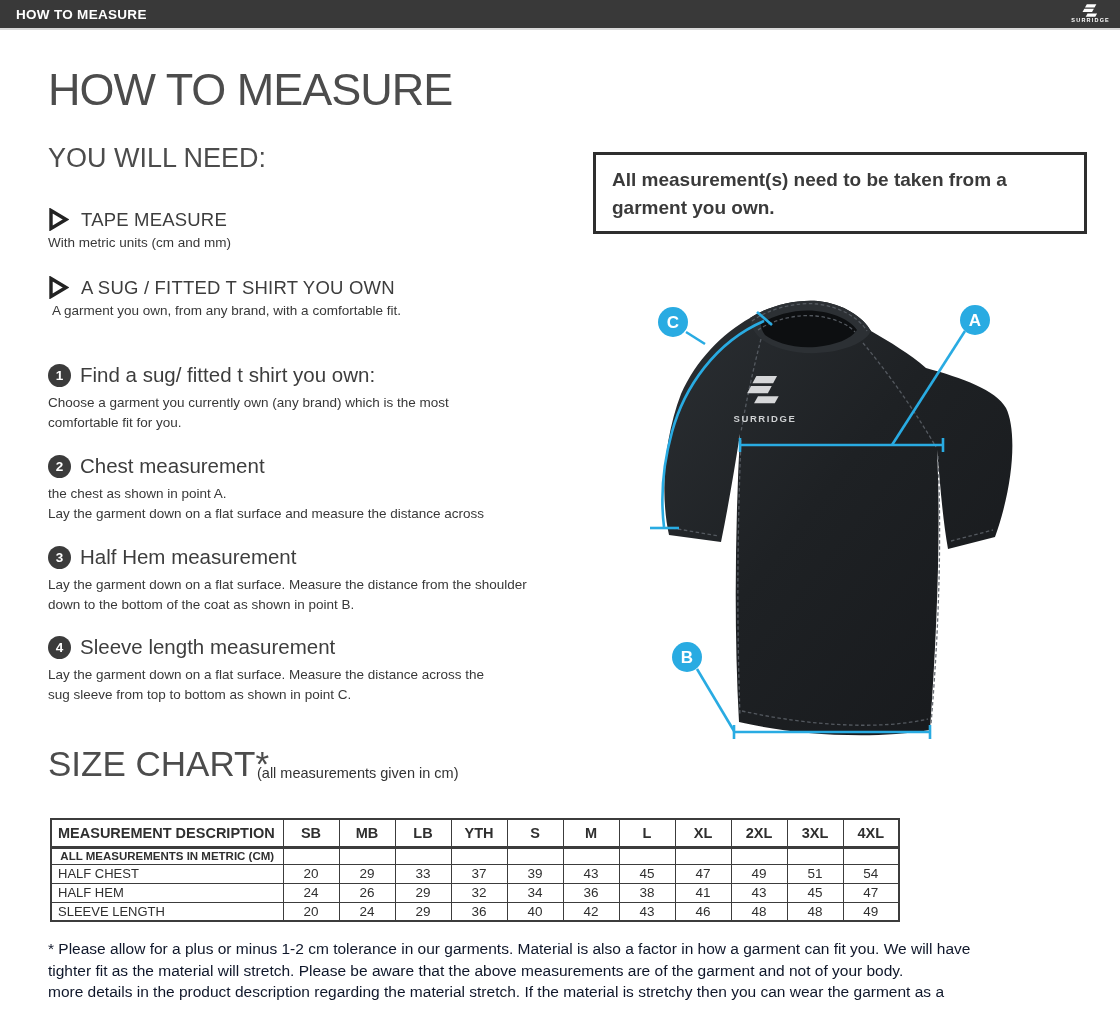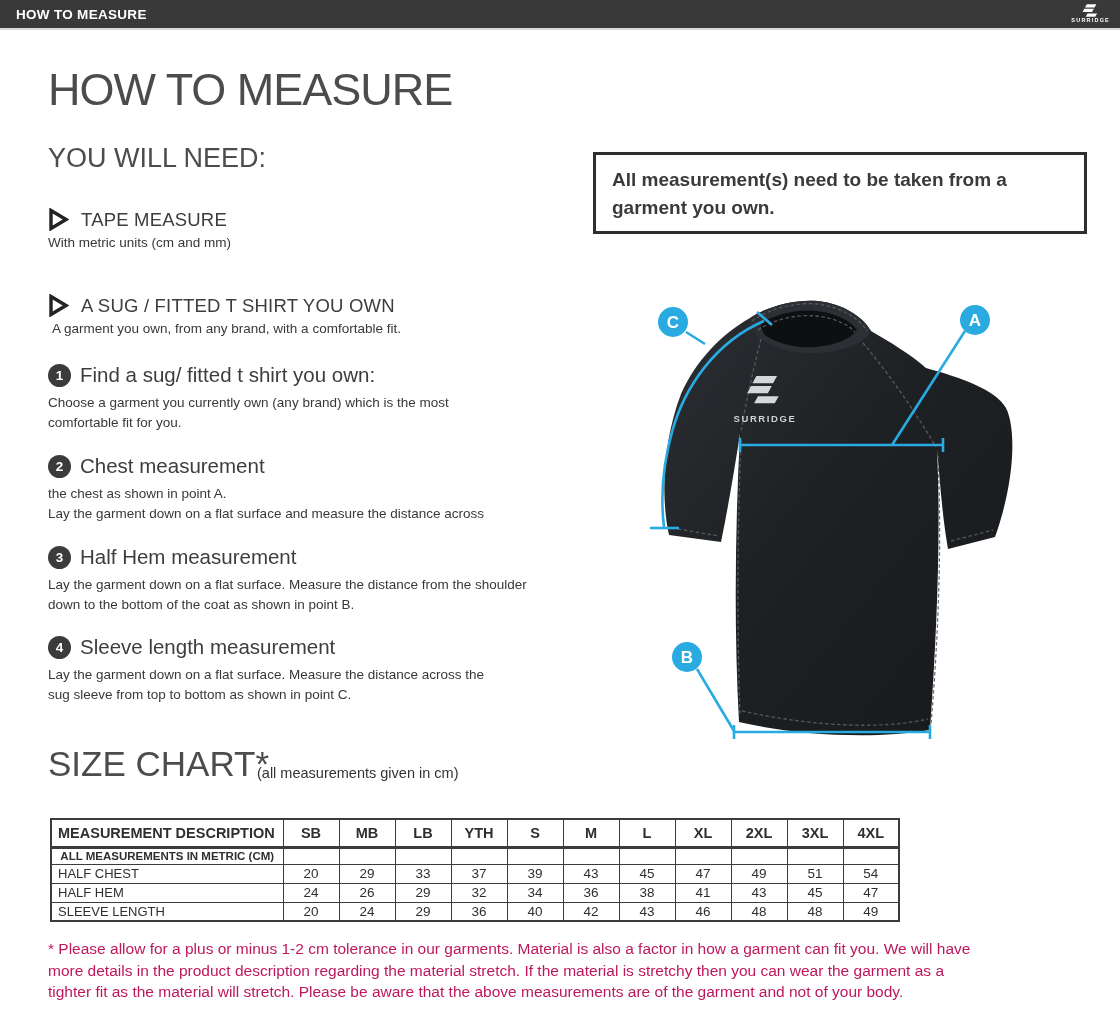--- a/index.html
+++ b/index.html
@@ -50,21 +50,21 @@
   .col-desc{width:232px;}
   .col-size{width:56px;}
   .size-table thead th{height:28px;font-size:14.5px;font-weight:bold;border-bottom:3px solid #3c3c3c;}
   .size-table thead th:first-child{text-align:left;margin-left:20px;}
   .row-note td{height:17px;font-size:11.5px;font-weight:bold;text-align:center;}
   .row-data td{height:19px;font-size:13.5px;text-align:center;}
   .row-data td:first-child{text-align:left;font-size:13px;}
 
   
   .footnote{position:absolute;left:48px;top:938px;width:1050px;font-size:15.5px;
-            line-height:1.4;color:#be185d;}
+            line-height:1.4;color:#0f172a;}
   .footnote div{white-space:nowrap;}
 </style>
 </head>
 <body>
 
 <div class="canvas">
 
   <div class="topbar">
     <span class="topbar-title">HOW TO MEASURE</span>
     <span class="brandmark">
@@ -83,21 +83,21 @@
   <div class="need-item" style="top:208px;">
     <div class="need-row">
       <svg width="21" height="23" viewBox="0 0 21 23">
         <path d="M3 2.5 L18 11.5 L3 20.5 Z" fill="#fff" stroke="#232323" stroke-width="3.4" stroke-linejoin="miter"></path>
       </svg>
       <span class="need-label">TAPE MEASURE</span>
     </div>
     <div class="need-desc">With metric units (cm and mm)</div>
   </div>
 
-  <div class="need-item" style="top:294px;">
+  <div class="need-item" style="top:276px;">
     <div class="need-row">
       <svg width="21" height="23" viewBox="0 0 21 23">
         <path d="M3 2.5 L18 11.5 L3 20.5 Z" fill="#fff" stroke="#232323" stroke-width="3.4" stroke-linejoin="miter"></path>
       </svg>
       <span class="need-label">A SUG / FITTED T SHIRT YOU OWN</span>
     </div>
     <div class="need-desc" style="margin-left:4px;">A garment you own, from any brand, with a comfortable fit.</div>
   </div>
 
   <div class="callout">All measurement(s) need to be taken from a garment you own.</div>
@@ -304,17 +304,17 @@
         <td>46</td>
         <td>48</td>
         <td>48</td>
         <td>49</td>
       </tr>
     </tbody>
   </table>
 
   <div class="footnote">
     <div>* Please allow for a plus or minus 1-2 cm tolerance in our garments. Material is also a factor in how a garment can fit you. We will have</div>
+    <div>tighter fit as the material will stretch.  Please be aware that the above measurements are of the garment and not of your body.</div>
     <div>more details in the product description regarding the material stretch.  If the material is stretchy then you can wear the garment as a</div>
-    <div>tighter fit as the material will stretch.  Please be aware that the above measurements are of the garment and not of your body.</div>
   </div>
 
 </div>
 
 </body></html>

